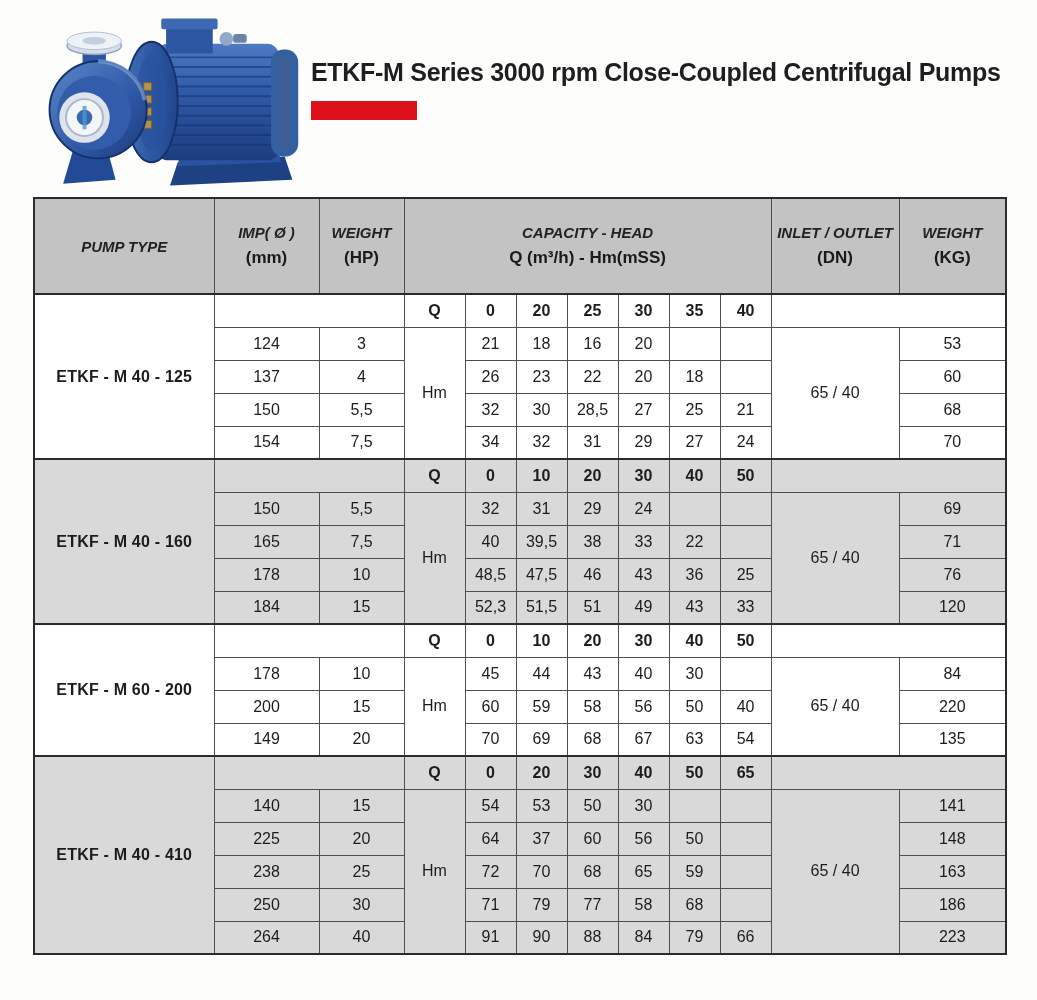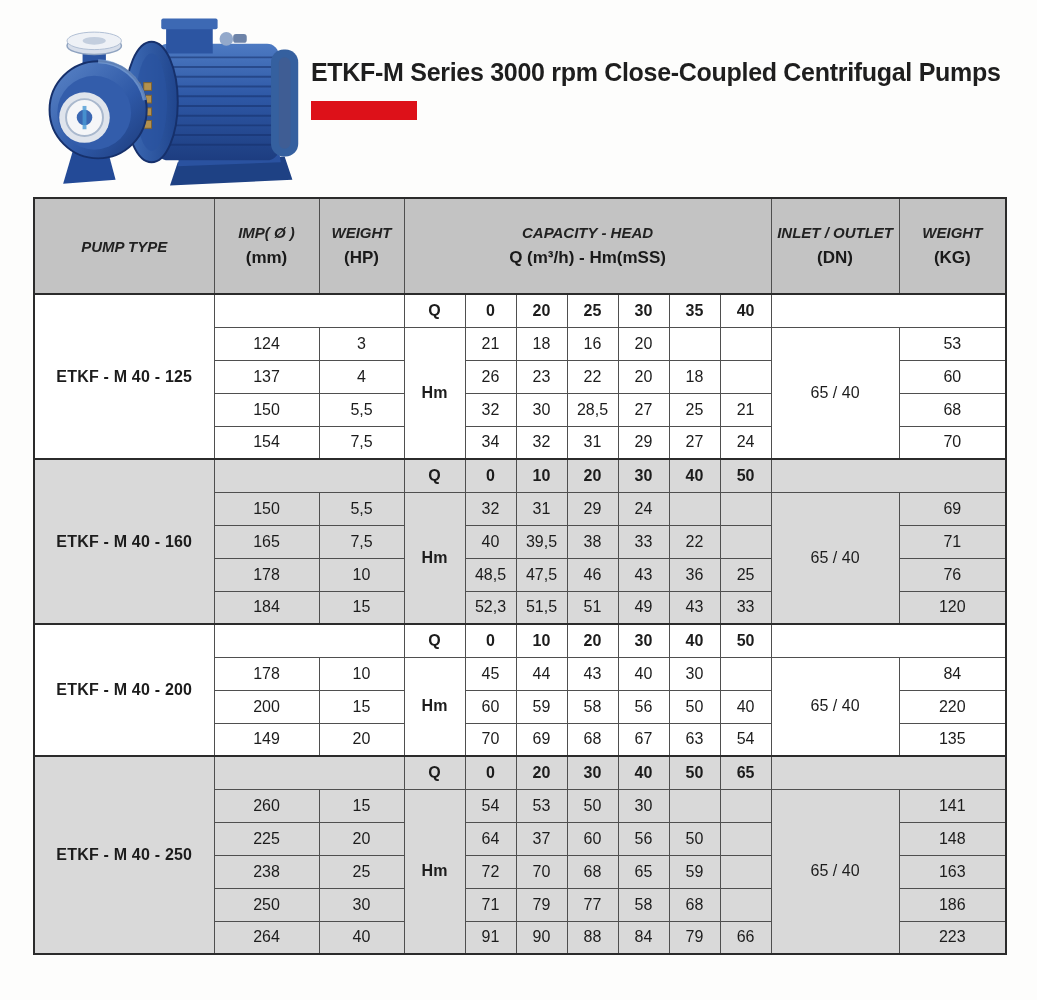--- a/index.html
+++ b/index.html
@@ -43,21 +43,21 @@
     border-bottom:2px solid var(--line-dark);
   }
   .hline1{display:block;font-style:italic;font-weight:600;font-size:15px;color:#222;}
   .hline2{display:block;font-weight:bold;font-size:17px;margin-top:7px;color:#1a1a1a;}
   .spec tbody tr{height:33px;}
   .spec tbody td{font-size:16px;background:var(--unshaded-bg);}
   .spec tbody tr.shaded td{background:var(--shaded-bg);}
   .spec tbody tr.group-start td{border-top:2px solid var(--line-dark);}
   td.pump-type{font-weight:bold;font-size:15px;letter-spacing:0.2px;}
   td.q-label,td.q-val{font-weight:bold;}
-  td.hm-label{font-weight:bold;font-size:17px;}
+  td.hm-label{font-weight:normal;font-size:17px;}
 </style>
 </head>
 <body>
 
 <div class="page">
 
   <div class="hero">
 
     <svg class="pump-art" width="272" height="192" viewBox="0 0 280 196" aria-hidden="true">
       <defs>
@@ -293,21 +293,21 @@
           <td>15</td>
           <td>52,3</td>
           <td>51,5</td>
           <td>51</td>
           <td>49</td>
           <td>43</td>
           <td>33</td>
           <td>120</td>
         </tr>
         <tr class="group-start">
-          <td rowspan="4" class="pump-type">ETKF - M 40 - 200</td>
+          <td rowspan="4" class="pump-type">ETKF - M 60 - 200</td>
           <td colspan="2"></td>
           <td class="q-label">Q</td>
           <td class="q-val">0</td>
           <td class="q-val">10</td>
           <td class="q-val">20</td>
           <td class="q-val">30</td>
           <td class="q-val">40</td>
           <td class="q-val">50</td>
           <td colspan="2"></td>
         </tr>
@@ -340,33 +340,33 @@
           <td>20</td>
           <td>70</td>
           <td>69</td>
           <td>68</td>
           <td>67</td>
           <td>63</td>
           <td>54</td>
           <td>135</td>
         </tr>
         <tr class="group-start shaded">
-          <td rowspan="6" class="pump-type">ETKF - M 40 - 250</td>
+          <td rowspan="6" class="pump-type">ETKF - M 40 - 410</td>
           <td colspan="2"></td>
           <td class="q-label">Q</td>
           <td class="q-val">0</td>
           <td class="q-val">20</td>
           <td class="q-val">30</td>
           <td class="q-val">40</td>
           <td class="q-val">50</td>
           <td class="q-val">65</td>
           <td colspan="2"></td>
         </tr>
         <tr class="shaded">
-          <td>260</td>
+          <td>140</td>
           <td>15</td>
           <td rowspan="5" class="hm-label">Hm</td>
           <td>54</td>
           <td>53</td>
           <td>50</td>
           <td>30</td>
           <td></td>
           <td></td>
           <td rowspan="5">65 / 40</td>
           <td>141</td>

